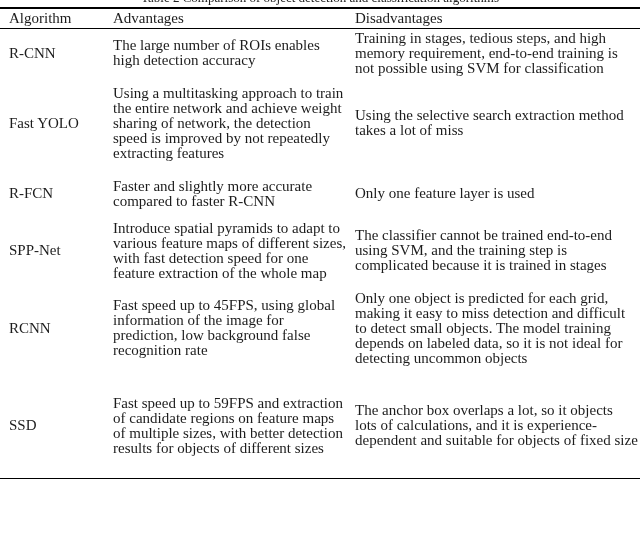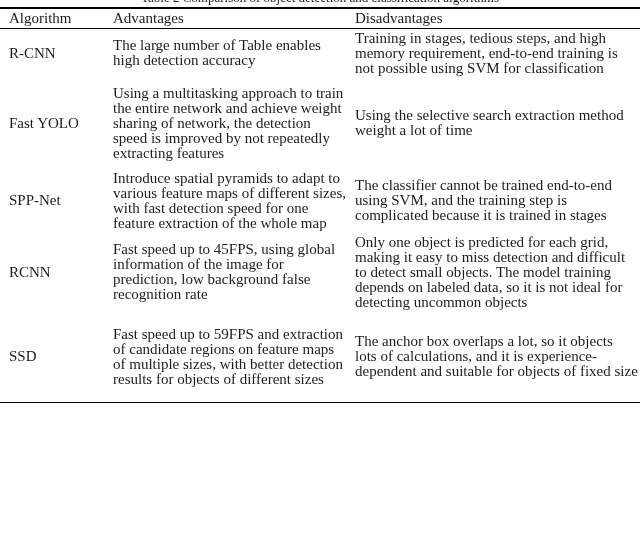--- a/index.html
+++ b/index.html
@@ -85,27 +85,32 @@
     <thead>
       <tr>
         <th class="a1">Algorithm</th>
         <th class="a2">Advantages</th>
         <th class="a3">Disadvantages</th>
       </tr>
     </thead>
     <tbody>
       <tr>
         <td class="a1">R-CNN</td>
-        <td class="a2">The large number of Table enables high detection accuracy</td>
+        <td class="a2">The large number of ROIs enables high detection accuracy</td>
         <td class="a3">Training in stages, tedious steps, and high memory requirement, end-to-end training is not possible using SVM for classification</td>
       </tr>
       <tr>
         <td class="a1">Fast YOLO</td>
         <td class="a2">Using a multitasking approach to train the entire network and achieve weight sharing of network, the detection speed is improved by not repeatedly extracting features</td>
-        <td class="a3">Using the selective search extraction method weight a lot of time</td>
+        <td class="a3">Using the selective search extraction method takes a lot of miss</td>
+      </tr>
+      <tr>
+        <td class="a1">R-FCN</td>
+        <td class="a2">Faster and slightly more accurate compared to faster R-CNN</td>
+        <td class="a3">Only one feature layer is used</td>
       </tr>
       <tr>
         <td class="a1">SPP-Net</td>
         <td class="a2">Introduce spatial pyramids to adapt to various feature maps of different sizes, with fast detection speed for one feature extraction of the whole map</td>
         <td class="a3">The classifier cannot be trained end-to-end using SVM, and the training step is complicated because it is trained in stages</td>
       </tr>
       <tr>
         <td class="a1">RCNN</td>
         <td class="a2">Fast speed up to 45FPS, using global information of the image for prediction, low background false recognition rate</td>
         <td class="a3">Only one object is predicted for each grid, making it easy to miss detection and difficult to detect small objects. The model training depends on labeled data, so it is not ideal for detecting uncommon objects</td>

